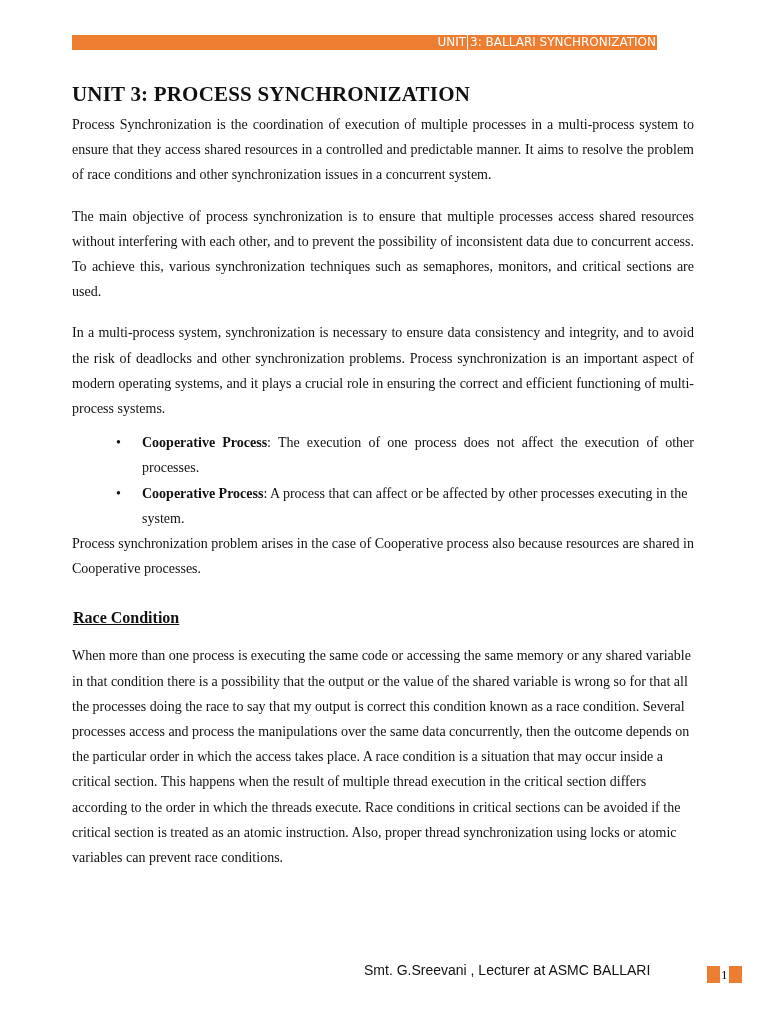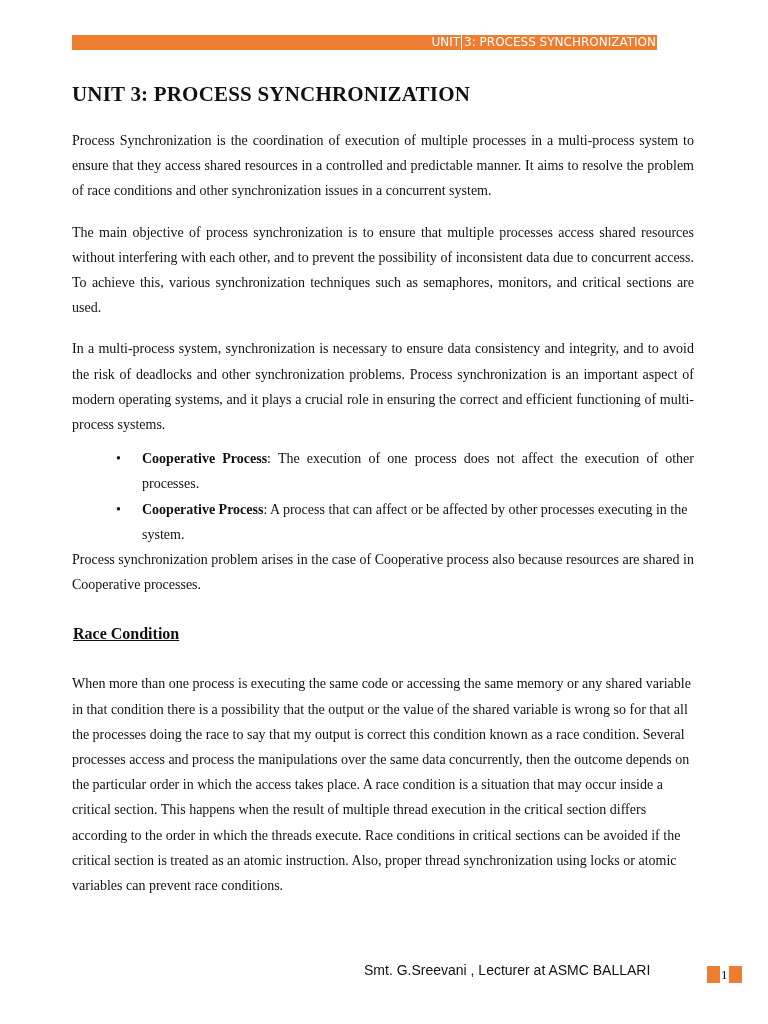--- a/index.html
+++ b/index.html
@@ -10,41 +10,41 @@
   .header-text { position: absolute; right: 0; top: 0; height: 15px; line-height: 15px;
                  font-family: "DejaVu Sans", sans-serif; font-size: 12px; color: #ffffff;
                  padding-right: 1px; white-space: nowrap; }
   .header-text .sep { display: inline-block; width: 1px; height: 15px; background: #fff;
                       vertical-align: top; margin: 0 2px 0 1px; }
   .content { position: absolute; left: 72px; top: 80px; width: 622px; }
   h1 { font-family: "Liberation Serif", serif; font-weight: bold; font-size: 21px;
        margin: 0; padding: 0; line-height: 28px; letter-spacing: 0.2px; }
   p { margin: 0; font-size: 14px; line-height: 25.2px; text-align: justify; }
   p.ragged { text-align: left; }
-  .p1 { margin-top: 20px; }
+  .p1 { margin-top: 4px; }
   .gap { margin-top: 16px; }
   ul { list-style: none; margin: 9px 0 0 0; padding: 0; }
   li { position: relative; padding-left: 70px; font-size: 14px; line-height: 25.2px; text-align: justify; }
   li .bullet { position: absolute; left: 44px; top: 0; }
   li b { font-weight: bold; }
   h2 { font-family: "Liberation Serif", serif; font-weight: bold; font-size: 16px;
        text-decoration: underline; margin: 26px 0 0 1px; line-height: 22px; }
-  .race-body { margin-top: 26px; }
+  .race-body { margin-top: 14px; }
   .footer-text { position: absolute; left: 364px; top: 962px; font-size: 14px;
                  font-family: Liberation Sans, sans-serif; white-space: nowrap; }
   .page-num { position: absolute; left: 707px; top: 966px; height: 17px; display: flex;
               align-items: center; }
   .page-num .blk { width: 13px; height: 17px; background: #ec7d31; }
   .page-num .num { font-size: 13px; padding: 0 1px; line-height: 17px; }
 </style>
 </head>
 <body>
 
 <div class="header-bar">
-  <div class="header-text"><span>UNIT</span><span class="sep"></span><span>3: PROCESS SYNCHRONIZATION</span></div>
+  <div class="header-text"><span>UNIT</span><span class="sep"></span><span>3: BALLARI SYNCHRONIZATION</span></div>
 </div>
 
 <div class="content">
   <h1>UNIT 3: PROCESS SYNCHRONIZATION</h1>
 
   <p class="p1">Process Synchronization is the coordination of execution of multiple processes in a multi-process system  to  ensure that  they access shared resources in a controlled and predictable manner. It aims to resolve the problem of race conditions and other synchronization issues in a concurrent system.</p>
   <p class="gap">The main objective of process synchronization is to ensure that multiple processes access shared resources without interfering with each other, and to prevent the possibility of inconsistent data due to concurrent access. To achieve this, various synchronization techniques such as semaphores, monitors, and critical sections are used.</p>
   <p class="gap">In a multi-process system, synchronization is necessary to ensure data consistency and integrity, and to avoid the risk of deadlocks and other synchronization problems. Process synchronization is an important aspect of modern operating systems, and it plays a crucial role in ensuring the correct and efficient functioning of multi-process systems.</p>
 
   <ul>

